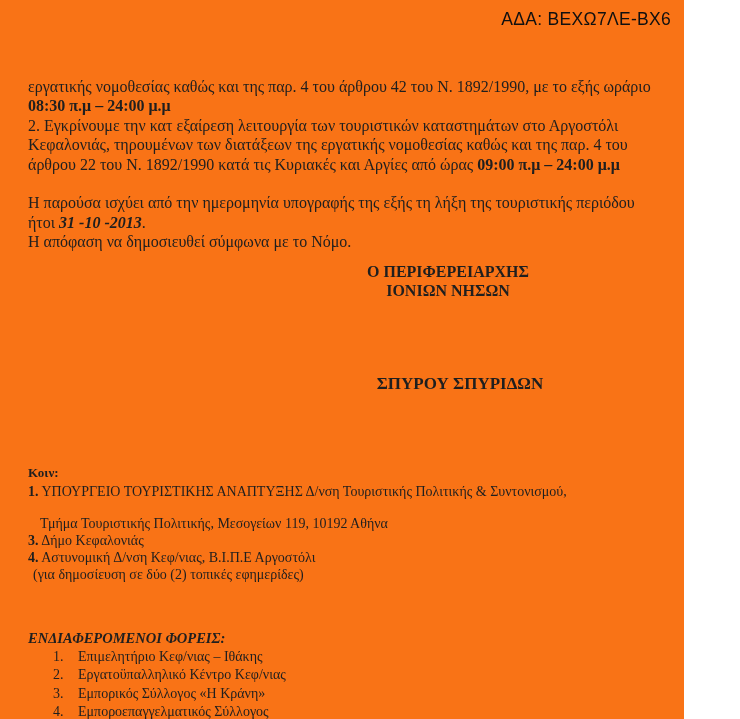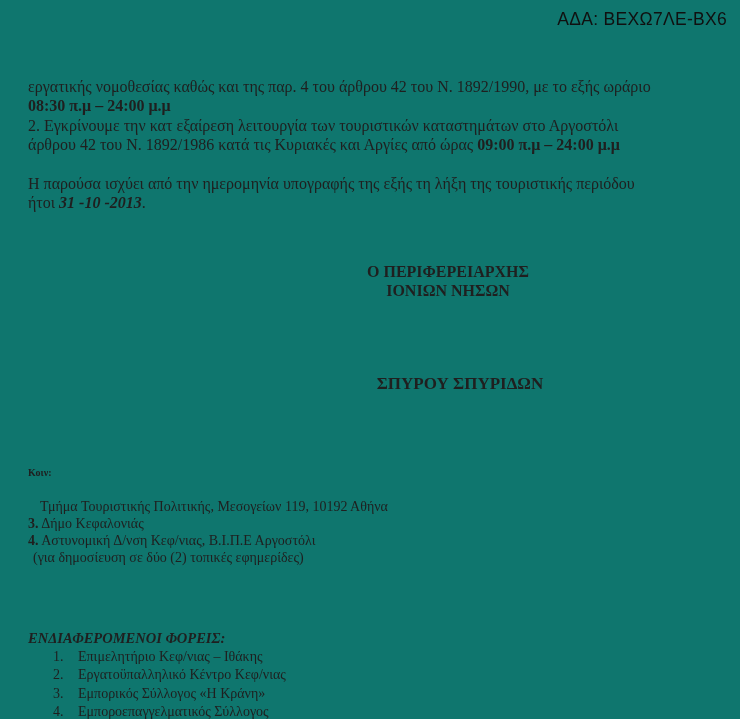--- a/index.html
+++ b/index.html
@@ -1,20 +1,20 @@
 <!DOCTYPE html>
 <html lang="el"><head>
 <meta charset="utf-8">
 <style>
   html, body { margin: 0; padding: 0; background: #ffffff; }
   .page {
     position: relative;
-    width: 740px;
+    width: 684px;
     height: 719px;
-    background: #0f766e;
+    background: #f97316;
     font-family: "Liberation Serif", serif;
     color: #1f1f1f;
     overflow: hidden;
   }
   .ada {
     position: absolute;
     top: 9px;
     right: 13px;
     font-family: "Liberation Sans", sans-serif;
     font-size: 17.5px;
@@ -53,21 +53,21 @@
     font-size: 17px;
   }
   .koin {
     position: absolute;
     left: 28px;
     top: 462px;
     width: 700px;
     font-size: 14px;
     line-height: 17.1px;
   }
-  .koin-heading { font-weight: bold; font-size: 10px; line-height: 21px; }
+  .koin-heading { font-weight: bold; font-size: 13px; line-height: 21px; }
   .koin-item b { font-weight: bold; }
   .koin-cont { padding-left: 12px; margin-top: 15px; }
   .koin-cont2 { padding-left: 5px; }
   .stake {
     position: absolute;
     left: 28px;
     top: 629px;
     width: 700px;
     font-size: 14px;
     line-height: 18.4px;
@@ -79,35 +79,38 @@
 <body>
 
 <div class="page">
 
   <div class="ada">ΑΔΑ: ΒΕΧΩ7ΛΕ-ΒΧ6</div>
 
   <div class="body-block">
     <div class="line">εργατικής νομοθεσίας καθώς και της παρ. 4 του άρθρου 42 του Ν. 1892/1990, με το εξής ωράριο</div>
     <div class="line bold">08:30 π.μ – 24:00 μ.μ</div>
     <div class="line">2. Εγκρίνουμε την κατ εξαίρεση λειτουργία των τουριστικών καταστημάτων στο Αργοστόλι</div>
-    <div class="line"><span>άρθρου 42 του Ν. 1892/1986 κατά τις Κυριακές και Αργίες από ώρας </span><span class="bold">09:00 π.μ – 24:00 μ.μ</span></div>
+    <div class="line">Κεφαλονιάς, τηρουμένων των διατάξεων της εργατικής νομοθεσίας καθώς και της παρ. 4 του</div>
+    <div class="line"><span>άρθρου 22 του Ν. 1892/1990 κατά τις Κυριακές και Αργίες από ώρας </span><span class="bold">09:00 π.μ – 24:00 μ.μ</span></div>
     <div class="spacer"></div>
     <div class="line">Η παρούσα ισχύει από την ημερομηνία υπογραφής της εξής τη λήξη της τουριστικής περιόδου</div>
     <div class="line"><span>ήτοι </span><span class="bi">31 -10 -2013</span><span>.</span></div>
+    <div class="line">Η απόφαση να δημοσιευθεί σύμφωνα με το Νόμο.</div>
   </div>
 
   <div class="sig-title">
     <div>Ο ΠΕΡΙΦΕΡΕΙΑΡΧΗΣ</div>
     <div>ΙΟΝΙΩΝ ΝΗΣΩΝ</div>
   </div>
 
   <div class="sig-name">ΣΠΥΡΟΥ ΣΠΥΡΙΔΩΝ</div>
 
   <div class="koin">
     <div class="koin-heading">Κοιν:</div>
+    <div class="koin-item"><b>1.</b> <span>ΥΠΟΥΡΓΕΙΟ ΤΟΥΡΙΣΤΙΚΗΣ ΑΝΑΠΤΥΞΗΣ Δ/νση Τουριστικής Πολιτικής &amp; Συντονισμού,</span></div>
     <div class="koin-item koin-cont"><span>Τμήμα Τουριστικής Πολιτικής, Μεσογείων 119, 10192 Αθήνα</span></div>
     <div class="koin-item"><b>3.</b> <span>Δήμο Κεφαλονιάς</span></div>
     <div class="koin-item"><b>4.</b> <span>Αστυνομική Δ/νση Κεφ/νιας, Β.Ι.Π.Ε Αργοστόλι</span></div>
     <div class="koin-item koin-cont2"><span>(για δημοσίευση σε δύο (2) τοπικές εφημερίδες)</span></div>
   </div>
 
   <div class="stake">
     <div class="stake-heading">ΕΝΔΙΑΦΕΡΟΜΕΝΟΙ ΦΟΡΕΙΣ:</div>
     <div class="stake-row"><span class="stake-num">1.</span><span>Επιμελητήριο Κεφ/νιας – Ιθάκης</span></div>
     <div class="stake-row"><span class="stake-num">2.</span><span>Εργατοϋπαλληλικό Κέντρο Κεφ/νιας</span></div>

